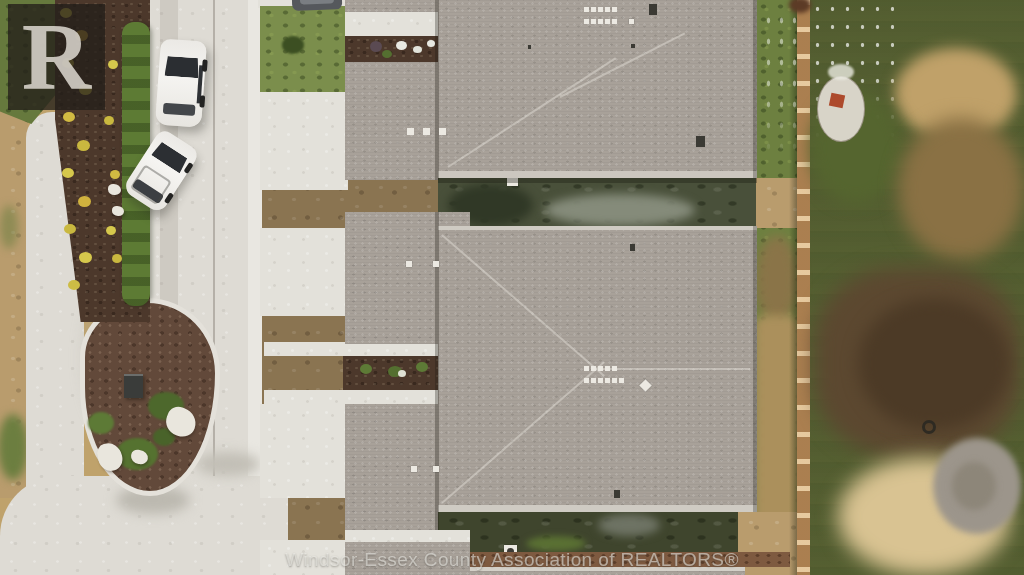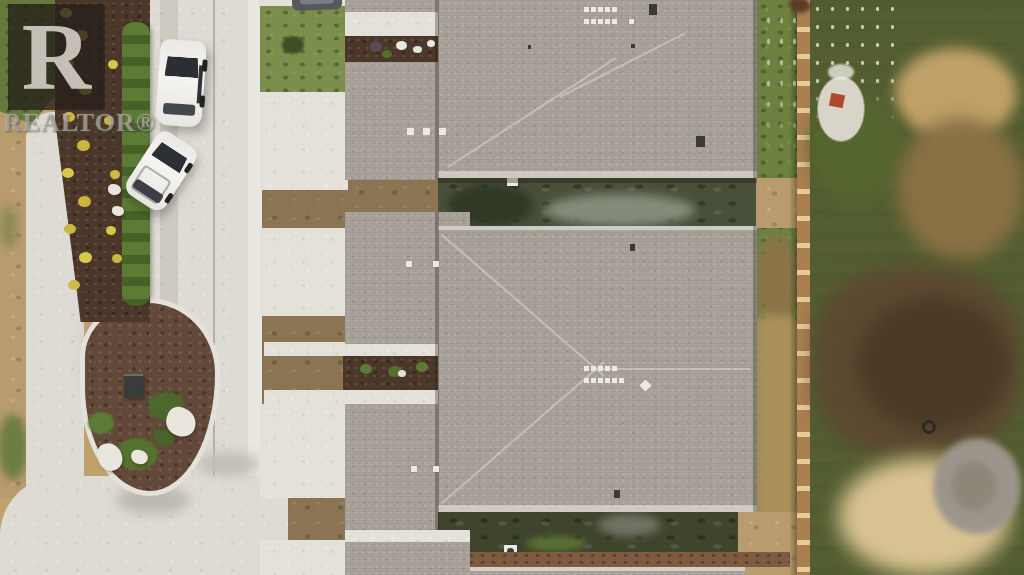--- a/index.html
+++ b/index.html
@@ -262,16 +262,16 @@
     <div class="a" style="left:42px;top:50px;width:5px;height:11px;background:#232322;border-radius:2px;"></div>
   </div>
   <div class="a" style="left:292px;top:-8px;width:50px;height:18px;background:#55585c;border-radius:6px;transform:rotate(-2deg);">
     <div class="a" style="left:8px;top:3px;width:34px;height:9px;background:#7a7e82;border-radius:4px;"></div>
   </div>
 
   <div class="a" style="left:0;top:0;width:160px;height:145px;">
     <div id="wm-square">
       <span>R</span>
     </div>
-    <div id="wm-word">REALTOR®</div>
-  </div>
+  </div>
+  <div id="wm-footer">Windsor-Essex County Association of REALTORS®</div>
 
 </div>
 
 </body></html>

